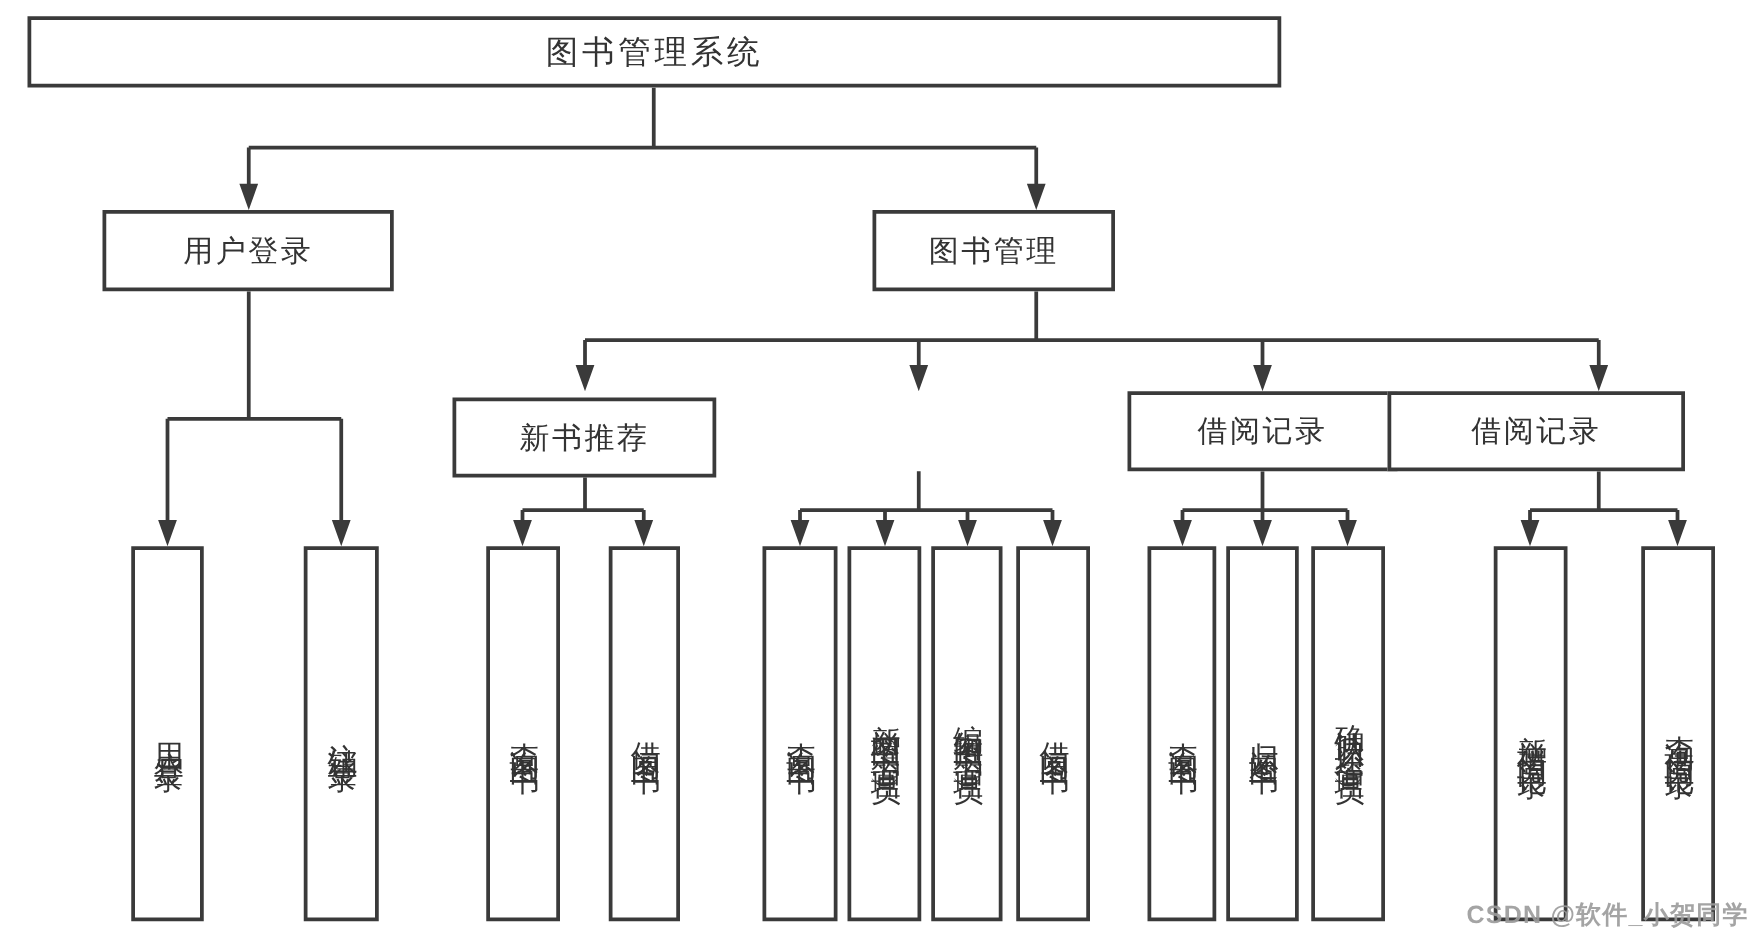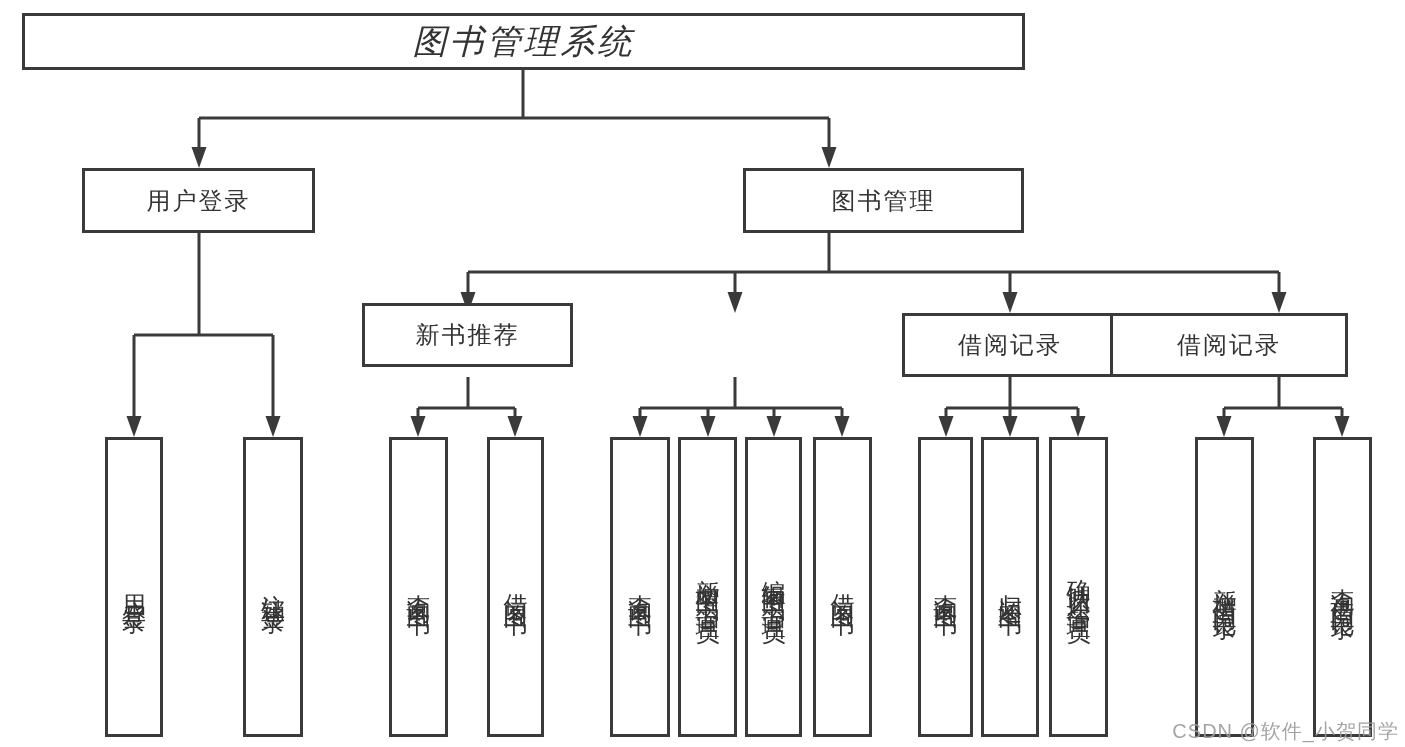--- a/index.html
+++ b/index.html
@@ -31,42 +31,42 @@
     justify-content: center;
     color: #333333;
     z-index: 2;
   }
   .node.h span {
     font-size: 24px;
     letter-spacing: 2px;
     white-space: nowrap;
   }
   .node.title span {
-    font-size: 34px;
+    font-size: 26px;
     letter-spacing: 3px;
-    font-style: italic;
   }
   .node.v span {
     writing-mode: vertical-rl;
     text-orientation: mixed;
     font-size: 24px;
     letter-spacing: 6px;
     line-height: 1;
     white-space: nowrap;
   }
   .watermark {
     position: absolute;
     right: 6px;
     top: 718px;
     font-size: 20px;
     letter-spacing: 1px;
     color: #9b9b9b;
     opacity: 0.9;
     z-index: 5;
     white-space: nowrap;
+    font-weight: bold;
   }
 </style>
 </head>
 <body>
 
 <div class="stage">
 
   <svg class="connectors" width="1405" height="747" viewBox="0 0 1405 747">
     <path fill="none" stroke="#3a3a3a" stroke-width="3" d="
       M523 70 V118
@@ -124,25 +124,25 @@
       M1334.5 416 H1349.5 L1342 437 Z"></path>
   </svg>
 
   <div class="node h title" style="left:22px;top:13px;width:1003px;height:57px">
     <span>图书管理系统</span>
   </div>
 
   <div class="node h" style="left:82px;top:168px;width:233px;height:65px">
     <span>用户登录</span>
   </div>
-  <div class="node h" style="left:743px;top:168px;width:281px;height:65px">
+  <div class="node h" style="left:698px;top:168px;width:194px;height:65px">
     <span>图书管理</span>
   </div>
 
-  <div class="node h" style="left:362px;top:303px;width:211px;height:64px">
+  <div class="node h" style="left:362px;top:318px;width:211px;height:64px">
     <span>新书推荐</span>
   </div>
   <div class="node h" style="left:902px;top:313px;width:216px;height:64px">
     <span>借阅记录</span>
   </div>
   <div class="node h" style="left:1110px;top:313px;width:238px;height:64px">
     <span>借阅记录</span>
   </div>
 
   <div class="node v" style="left:105px;top:437px;width:58px;height:300px">

